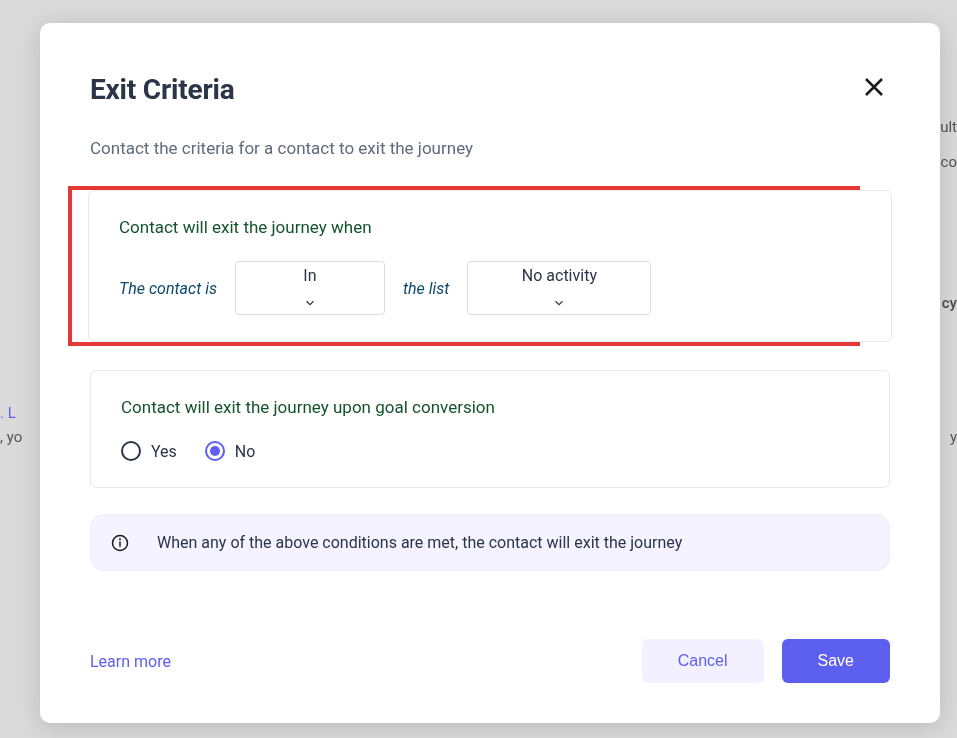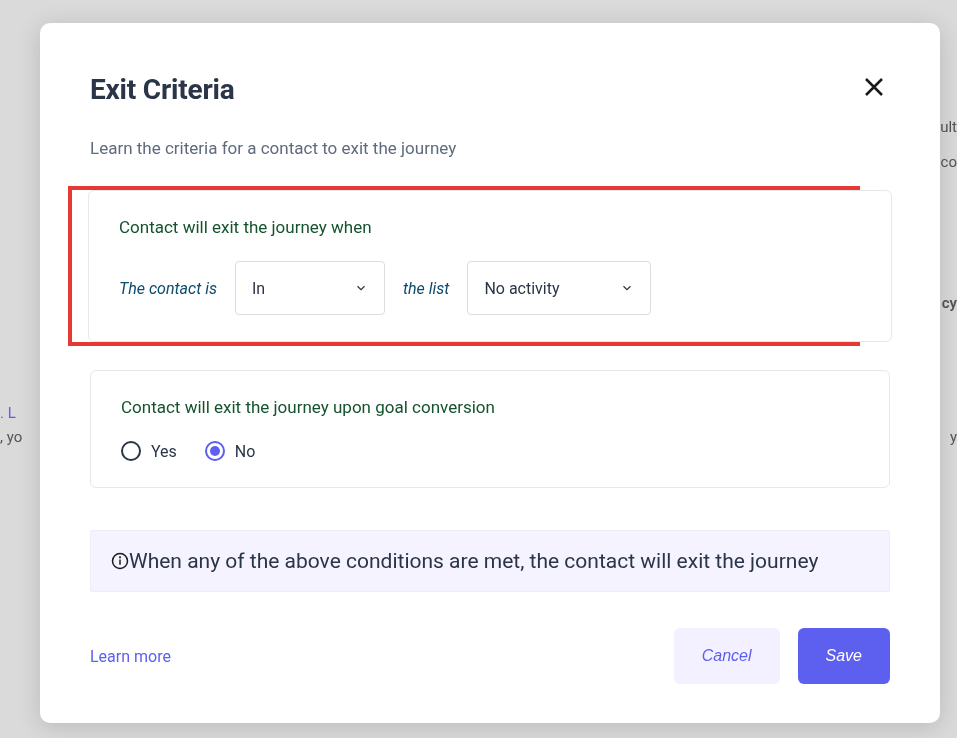--- a/index.html
+++ b/index.html
@@ -79,21 +79,21 @@
       border-left: none;
       border-right: none;
       border-top: none;
       border-bottom: none;
       margin-left: 16px;
       margin-right: -36px;
       border: 1px solid #e7e8ec;
       border-radius: 6px;
     }
     .highlight-wrap { position: relative; }
-    .card2 { margin-bottom: 42px; }
+    .card2 { margin-bottom: 26px; }
     .card-title {
       font-size: 17px;
       font-weight: 400;
       color: #14532d;
       margin-bottom: 24px;
     }
     .criteria-row {
       display: flex;
       align-items: center;
       gap: 18px;
@@ -103,25 +103,26 @@
       font-style: italic;
       color: #0c4a6e;
     }
     .select {
       display: flex;
       align-items: center;
       justify-content: space-between;
       border: 1px solid #dcdde2;
       border-radius: 4px;
       height: 54px;
-      padding: 12px 16px;
+      padding: 4px 16px;
       background: #fff;
       cursor: pointer;
       color: #2a3547;
       font-size: 16px;
+      flex-direction: column;
     }
     .select.sm { width: 150px; }
     .select.lg { width: 184px; }
     .chev {
       width: 14px;
       height: 14px;
     }
     .radio-row {
       display: flex;
       align-items: center;
@@ -150,56 +151,55 @@
     }
     .radio-dot {
       width: 10px;
       height: 10px;
       border-radius: 50%;
       background: #5d5fef;
     }
     .info-bar {
       background: #f5f3ff;
       border: 1px solid #eeebfb;
-      border-radius: 2px;
+      border-radius: 14px;
       padding: 18px 20px;
       display: flex;
       align-items: center;
-      gap: 0;
-      font-size: 21px;
+      gap: 28px;
+      font-size: 16px;
       color: #2a3547;
     }
     .footer {
       margin-top: auto;
       display: flex;
       align-items: center;
       justify-content: space-between;
       padding-top: 36px;
     }
     .learn-link {
       color: #5d5fef;
       font-size: 16px;
       text-decoration: none;
       cursor: pointer;
     }
     .footer-btns {
       display: flex;
       gap: 18px;
     }
     .btn {
-      height: 56px;
-      padding: 0 28px;
+      height: 44px;
+      padding: 0 36px;
       border-radius: 6px;
       font-size: 16px;
       font-weight: 500;
       border: none;
       cursor: pointer;
       display: flex;
       align-items: center;
-      font-style: italic;
     }
     .btn-cancel {
       background: #f3f0ff;
       color: #5d5fef;
     }
     .btn-save {
       background: #5d5fef;
       color: #ffffff;
     }
   </style>
@@ -218,21 +218,21 @@
 <div class="modal">
   <div class="modal-header">
     <h1 class="modal-title">Exit Criteria</h1>
     <button class="close-btn">
       <svg width="24" height="24" viewBox="0 0 24 24" fill="none" stroke="currentColor" stroke-width="2.5">
           <path d="M4 4 L20 20 M20 4 L4 20"></path>
         </svg>
     </button>
   </div>
 
-  <p class="subtitle">Learn the criteria for a contact to exit the journey</p>
+  <p class="subtitle">Contact the criteria for a contact to exit the journey</p>
 
   <div class="highlight-wrap">
     <div class="card">
       <div class="card-title">Contact will exit the journey when</div>
       <div class="criteria-row">
         <span class="italic-label">The contact is</span>
         <div class="select sm">
           <span>In</span>
           <svg class="chev" viewBox="0 0 24 24" fill="none" stroke="#2a3547" stroke-width="2">
               <path d="M6 9l6 6 6-6"></path>

